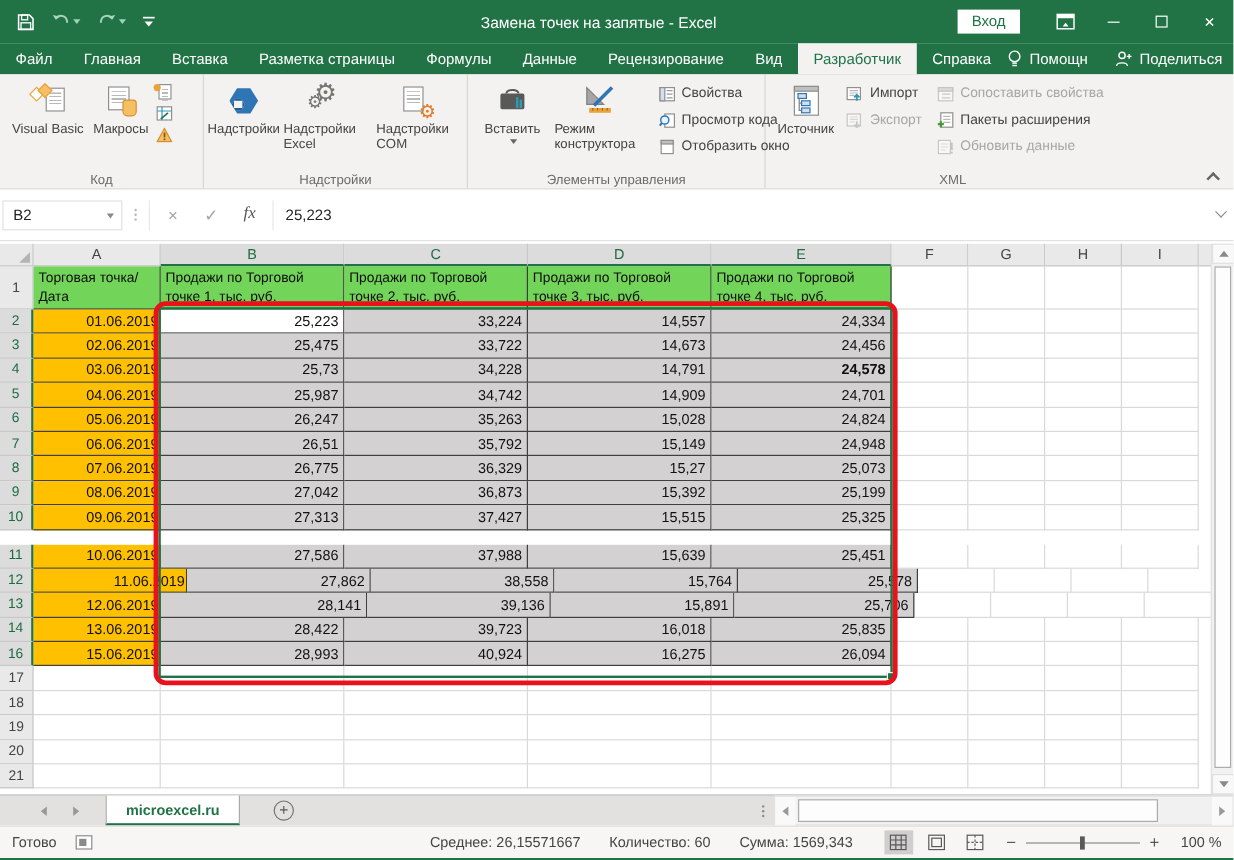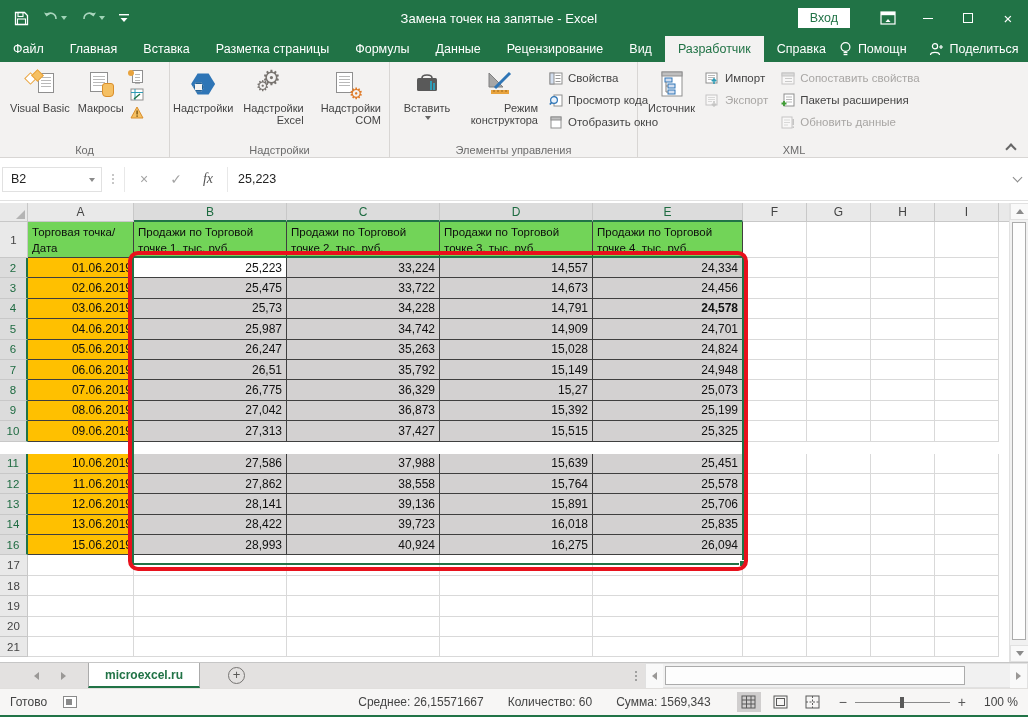--- a/index.html
+++ b/index.html
@@ -27,21 +27,21 @@
   .tabs-right { margin-left:auto; display:flex; align-items:center; padding-right:10px; gap:6px; }
   .tabs-right .lbl { font-size:12.5px; }
   .tabs-right svg { display:block; }
 
   
   .ribbon { position:absolute; left:0; top:62px; width:1028px; height:96px; background:#f3f2f1; border-bottom:1px solid #d8d6d4; display:flex; }
   .rgroup { position:relative; display:flex; align-items:flex-start; padding:4px 4px 16px 6px; border-right:1px solid #d8d6d4; }
   .rgroup-label { position:absolute; bottom:1px; left:0; right:0; text-align:center; font-size:11px; color:#6b6b6b; white-space:nowrap; }
   .bigbtn { display:flex; flex-direction:column; align-items:center; min-width:54px; padding:2px 4px; cursor:pointer; }
   .bigbtn .bicon { height:32px; display:flex; align-items:center; justify-content:center; }
-  .bigbtn .blabel { font-size:11px; line-height:12px; color:#444; text-align:right; margin-top:2px; max-width:88px; }
+  .bigbtn .blabel { font-size:11px; line-height:12px; color:#444; text-align:left; margin-top:2px; max-width:88px; }
   .smallcol { display:flex; flex-direction:column; gap:3px; padding:3px 2px; }
   .stackcol { display:flex; flex-direction:column; gap:2px; padding:2px 2px; }
   .smbtn { display:flex; align-items:center; gap:5px; font-size:11.5px; color:#444; height:20px; padding:0 4px; white-space:nowrap; cursor:pointer; }
   .smbtn.disabled { color:#a8a6a4; cursor:default; }
   .smbtn.disabled .mic { opacity:.45; }
   .mic { width:15px; height:15px; display:inline-flex; align-items:center; justify-content:center; flex:none; }
   .collapse-ribbon { position:absolute; right:10px; bottom:4px; width:14px; height:10px; cursor:pointer; }
   .collapse-ribbon i { display:block; width:8px; height:8px; border-left:2px solid #666; border-top:2px solid #666; transform:rotate(45deg); margin:2px auto; }
 
   
@@ -591,34 +591,34 @@
           <div class="cell vcell" style="width: 153px;">37,988</div>
           <div class="cell vcell" style="width: 153px;">15,639</div>
           <div class="cell vcell" style="width: 150px;">25,451</div>
           <div class="cell ecell" style="width: 64px;"></div>
           <div class="cell ecell" style="width: 64px;"></div>
           <div class="cell ecell" style="width: 64px;"></div>
           <div class="cell ecell" style="width: 64px;"></div>
         </div>
         <div class="grow" style="height: 20.4px;">
           <div class="rowheader sel">12</div>
-          <div class="cell dcell" style="width: 106px;">11.06.2019</div>
+          <div class="cell dcell" style="width: 128px;">11.06.2019</div>
           <div class="cell vcell" style="width: 153px;">27,862</div>
           <div class="cell vcell" style="width: 153px;">38,558</div>
           <div class="cell vcell" style="width: 153px;">15,764</div>
           <div class="cell vcell" style="width: 150px;">25,578</div>
           <div class="cell ecell" style="width: 64px;"></div>
           <div class="cell ecell" style="width: 64px;"></div>
           <div class="cell ecell" style="width: 64px;"></div>
           <div class="cell ecell" style="width: 64px;"></div>
         </div>
         <div class="grow" style="height: 20.4px;">
           <div class="rowheader sel">13</div>
           <div class="cell dcell" style="width: 106px;">12.06.2019</div>
-          <div class="cell vcell" style="width: 153px;">28,141</div>
+          <div class="cell vcell" style="width: 172px;">28,141</div>
           <div class="cell vcell" style="width: 153px;">39,136</div>
           <div class="cell vcell" style="width: 153px;">15,891</div>
           <div class="cell vcell" style="width: 150px;">25,706</div>
           <div class="cell ecell" style="width: 64px;"></div>
           <div class="cell ecell" style="width: 64px;"></div>
           <div class="cell ecell" style="width: 64px;"></div>
           <div class="cell ecell" style="width: 64px;"></div>
         </div>
         <div class="grow" style="height: 20.4px;">
           <div class="rowheader sel">14</div>

